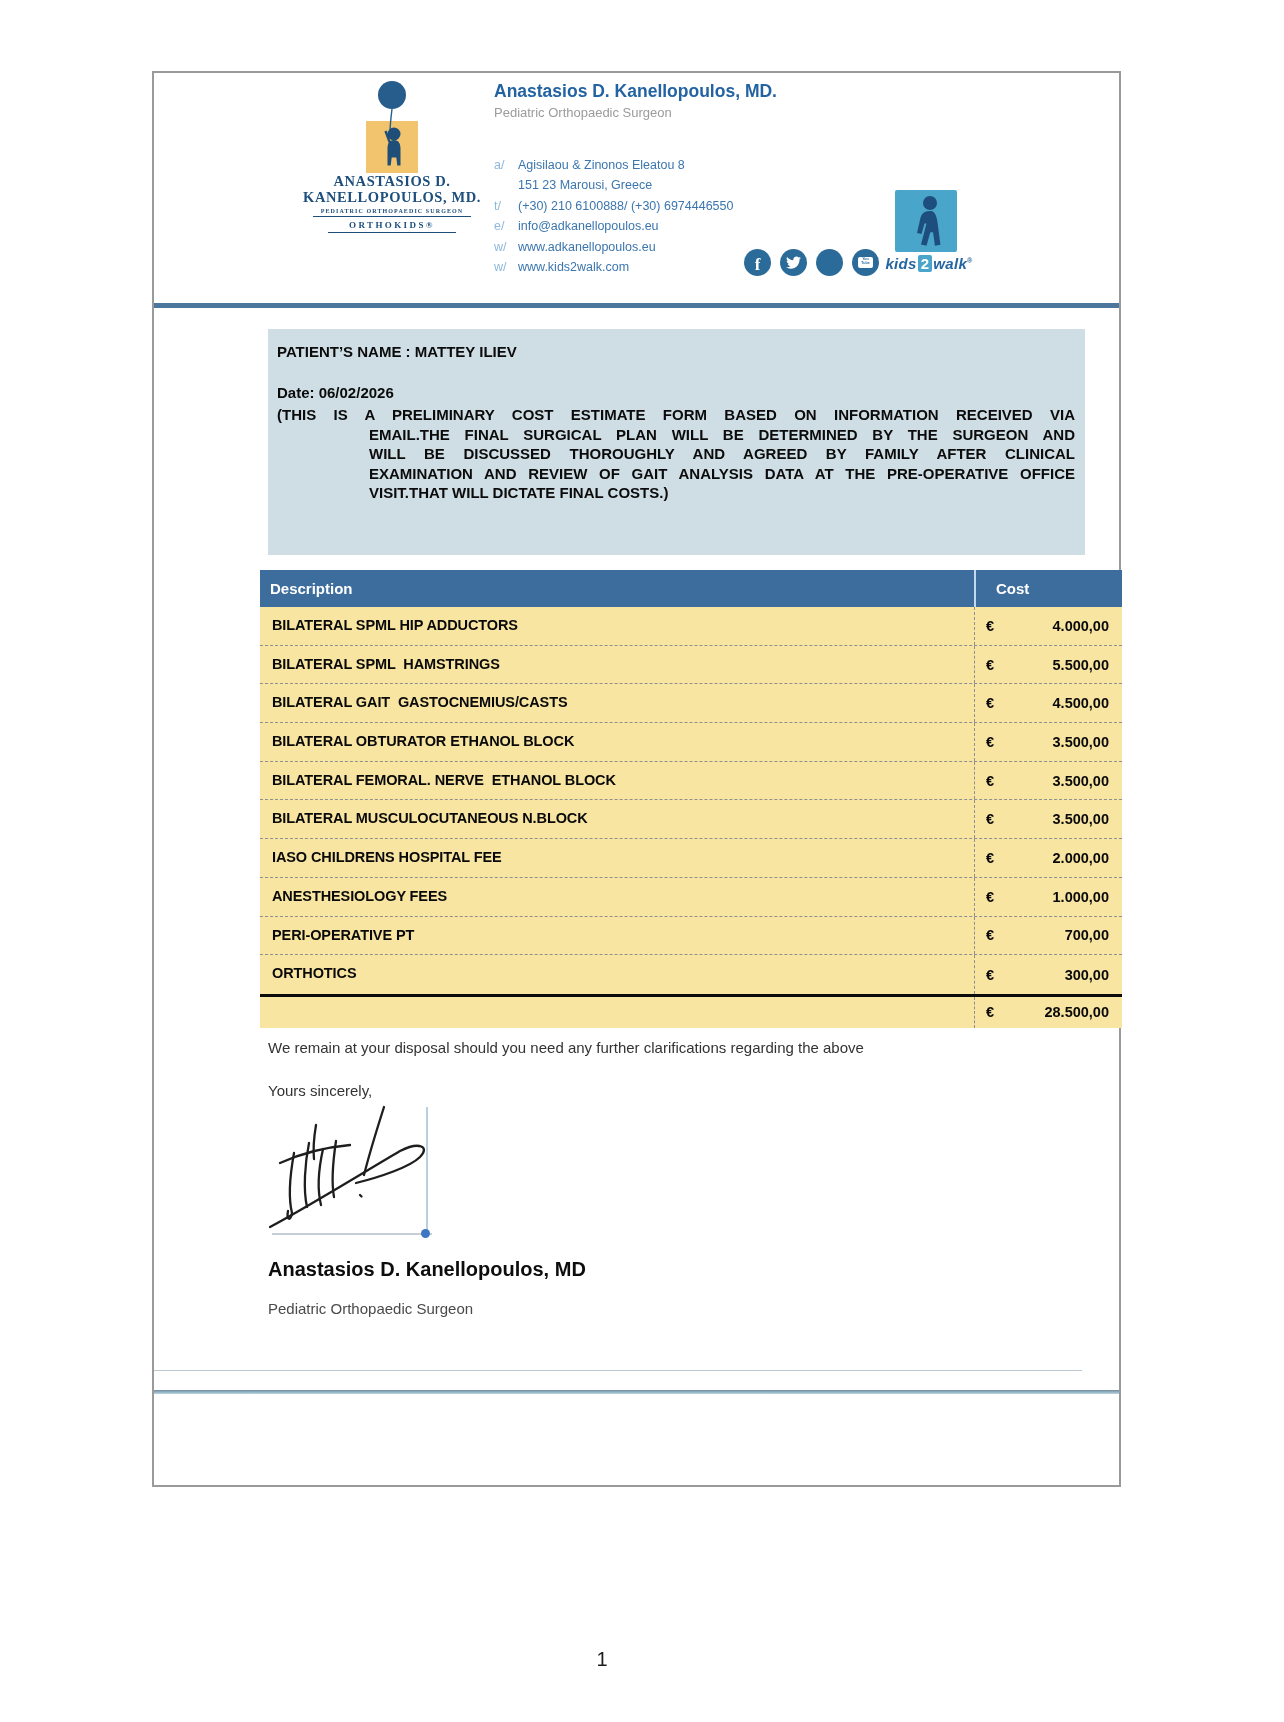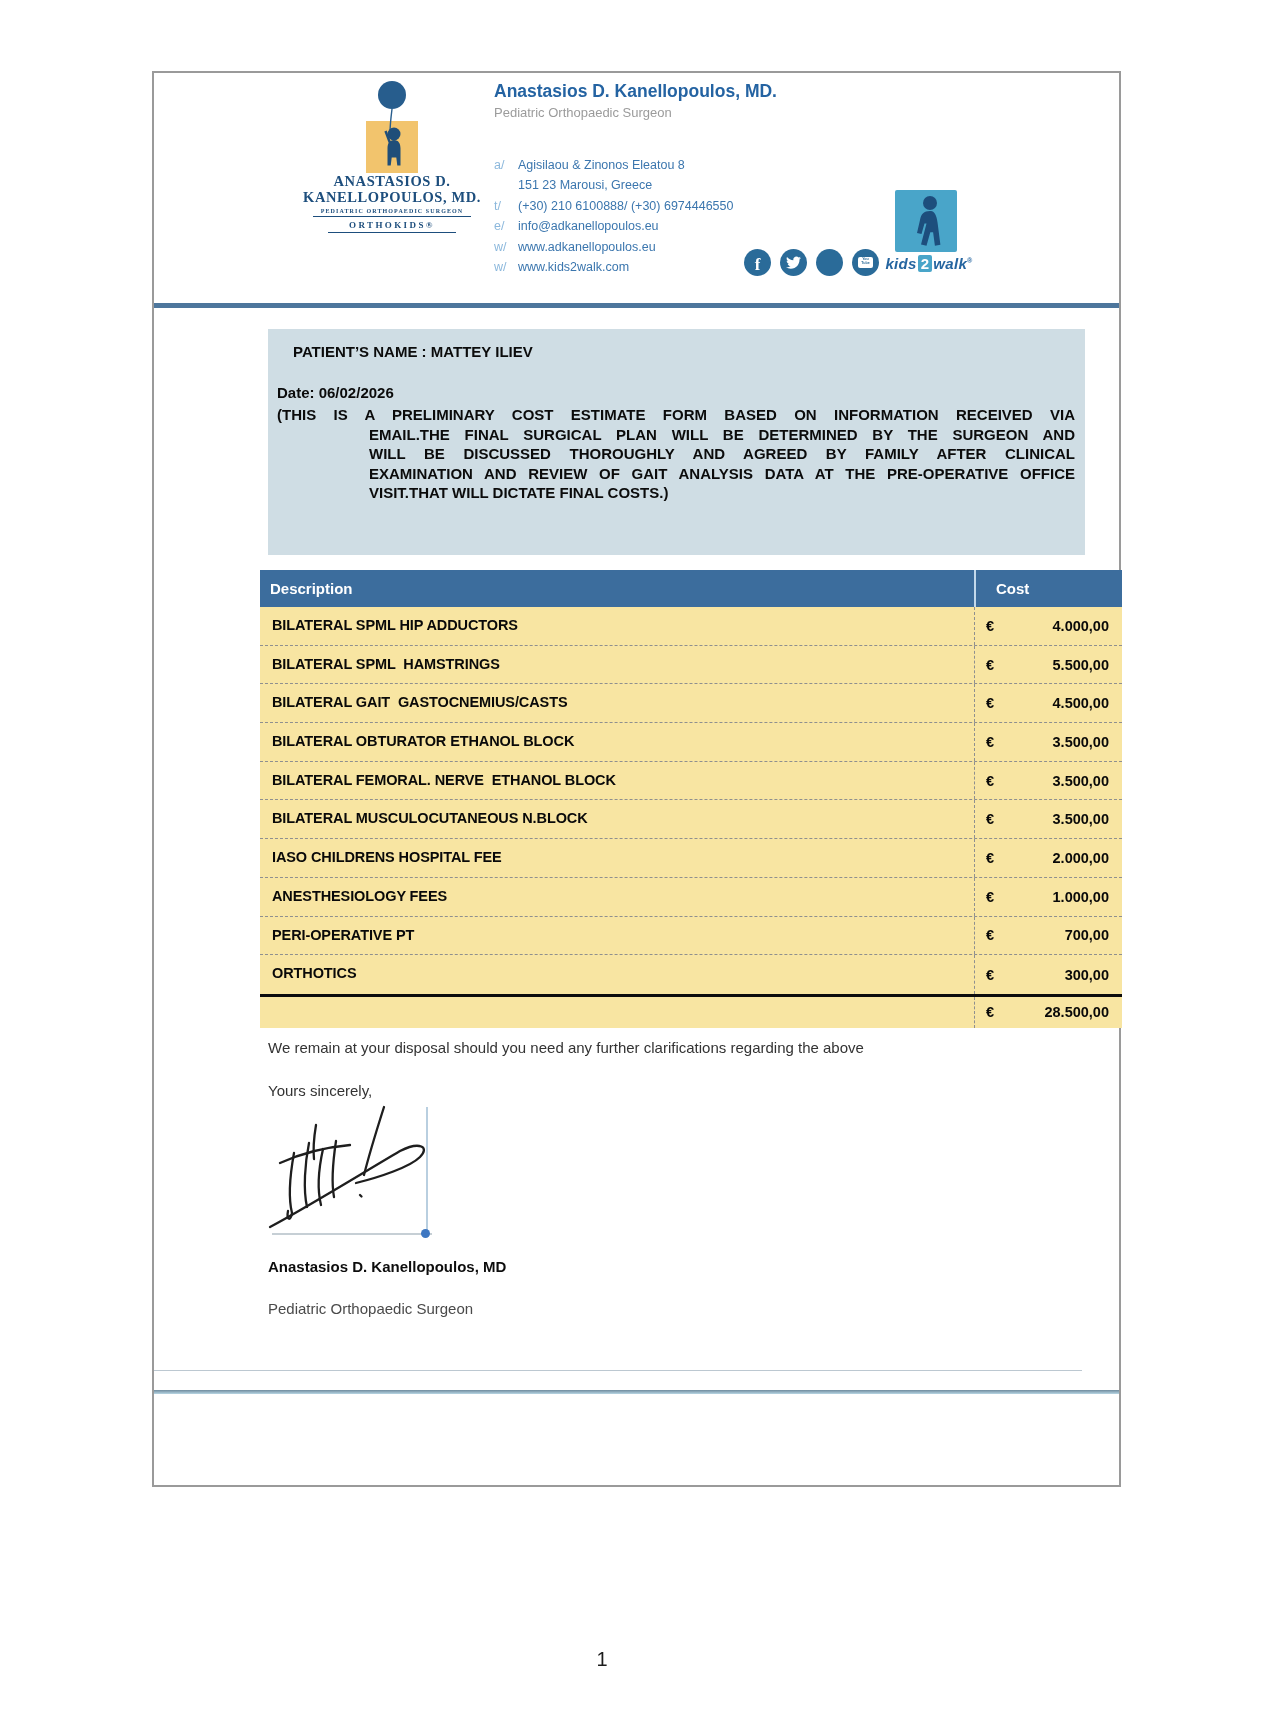--- a/index.html
+++ b/index.html
@@ -35,21 +35,21 @@
   .k2w-word{left:700px;top:182px;width:150px;text-align:center;font-size:15px;font-weight:bold;
             color:#2565a0;font-style:italic;letter-spacing:.3px;}
   .k2w-num{display:inline-block;background:#49a5c9;color:#fff;font-style:normal;
            padding:0 3px;border-radius:2px;margin:0 1px;}
   .k2w-reg{font-size:7px;vertical-align:super;}
   .hdr-rule{left:0;top:230px;width:100%;height:5px;background:#4d769c;}
 
   
   .pbox{left:114px;top:256px;width:817px;height:226px;background:#cfdde4;box-sizing:border-box;
         padding:14px 10px 0 9px;color:#0b0b0b;}
-  .p-name{font-size:15px;font-weight:bold;margin-left:16px;}
+  .p-name{font-size:15px;font-weight:bold;}
   .p-date{font-size:15px;font-weight:bold;margin-top:24px;}
   .p-note{margin-top:4px;}
   .n-line{font-size:15px;font-weight:bold;line-height:19.5px;text-align:justify;text-align-last:justify;}
   .n-line.indent{padding-left:92px;box-sizing:border-box;}
   .n-line.last{text-align:center;text-align-last:left;}
 
   
   .table{left:106px;top:497px;width:862px;}
   .thead{display:flex;height:37px;background:#3c6d9d;color:#fff;font-weight:bold;font-size:15px;}
   .th-desc{width:714px;line-height:37px;padding-left:10px;box-sizing:border-box;}
@@ -64,21 +64,21 @@
            font-size:14.5px;font-weight:bold;color:#090909;}
   .ttotal{display:flex;height:34px;background:#f8e5a2;border-top:3px solid #0c0c0c;box-sizing:border-box;}
 
   
   .we-remain{left:114px;top:966px;font-size:15px;color:#333;}
   .yours{left:114px;top:1009px;font-size:15px;color:#333;}
   .sig-svg{left:110px;top:1026px;width:176px;height:142px;}
   .brk-v{left:272px;top:1034px;width:1.5px;height:128px;background:#b9cfe0;}
   .brk-h{left:118px;top:1160px;width:160px;height:1.5px;background:#c6cfd5;}
   .brk-dot{left:267px;top:1156px;width:9px;height:9px;border-radius:50%;background:#3d77c2;}
-  .sig-name{left:114px;top:1185px;font-size:15px;font-weight:bold;color:#0d0d0d;}
+  .sig-name{left:114px;top:1185px;font-size:20px;font-weight:bold;color:#0d0d0d;}
   .sig-title{left:114px;top:1227px;font-size:15px;color:#4a4a4a;}
   .foot-thin{left:0;top:1297px;width:928px;height:1px;background:#bcc8d1;}
   .foot-main{left:0;top:1317px;width:100%;height:4px;background:linear-gradient(#6f8b9e,#b8d6e4);}
 
   .pageno{left:590px;top:1648px;width:24px;text-align:center;font-size:20px;color:#1c1c1c;}
 </style>
 </head>
 <body>
 
 <div class="canvas">

